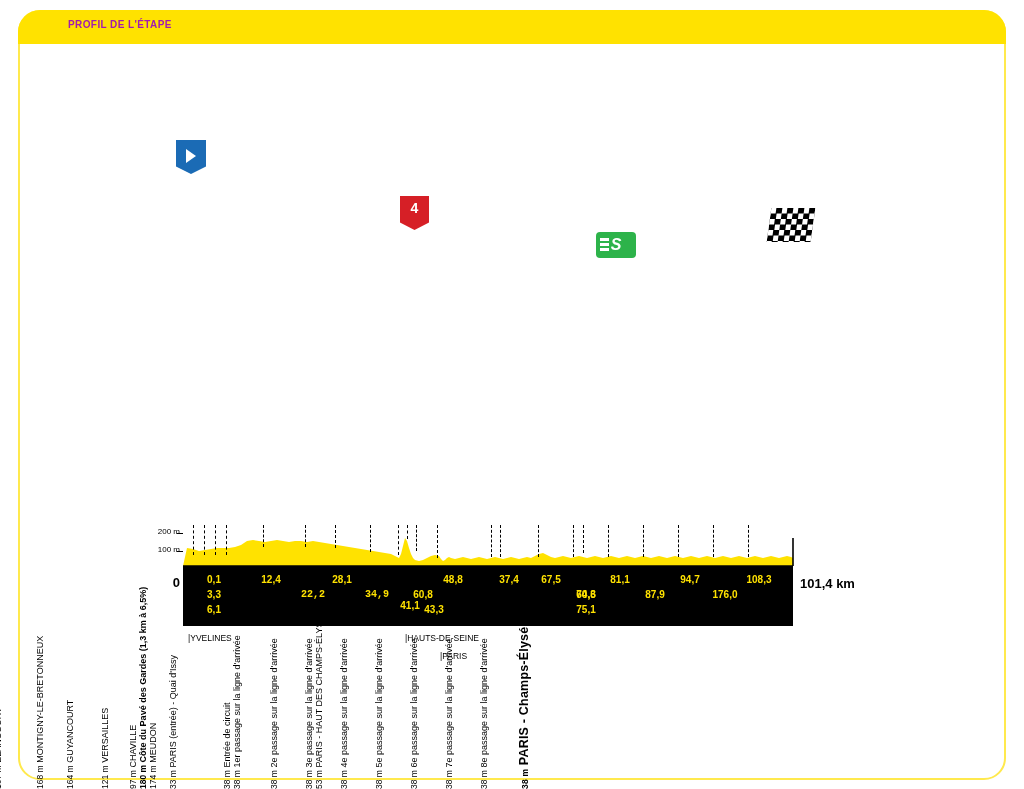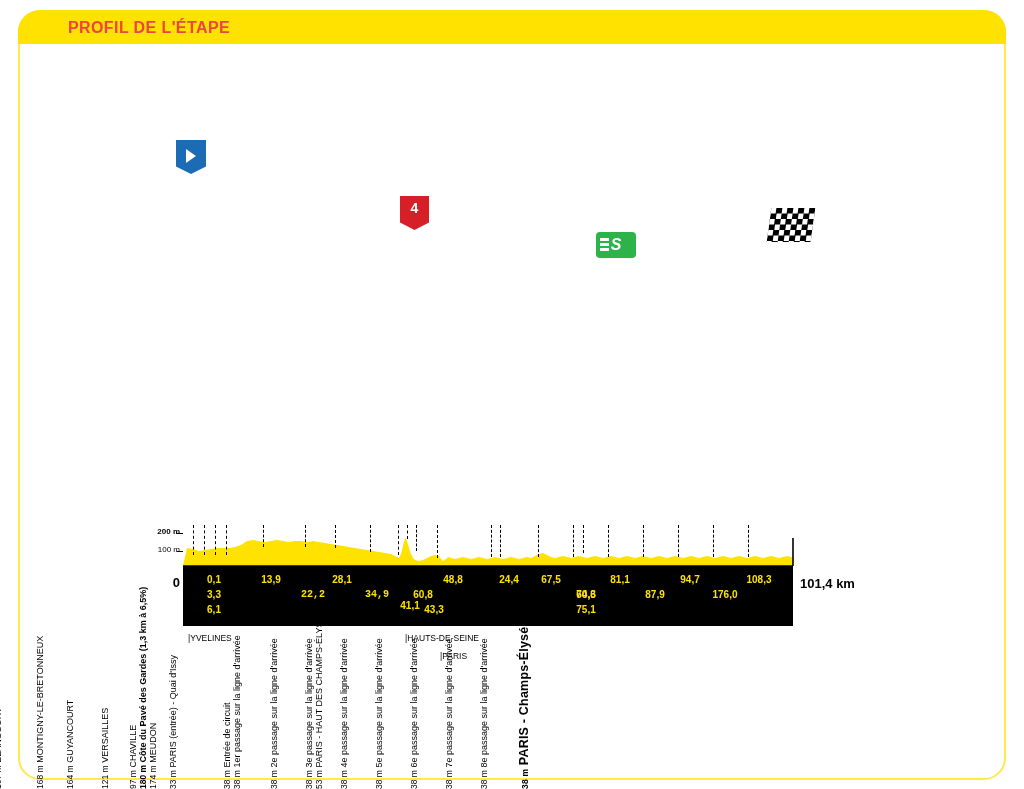--- a/index.html
+++ b/index.html
@@ -17,33 +17,33 @@
     border:2px solid #ffe94d;border-radius:22px;box-sizing:border-box;
     background:#ffffff;
   }
   .header-bar{
     position:absolute;left:18px;top:10px;width:988px;height:34px;
     background:#ffe200;border-radius:22px 22px 0 0;
     box-sizing:border-box;
   }
   .header-title{
     position:absolute;left:40px;top:19px;
-    font-size:16px;font-weight:bold;letter-spacing:.4px;color:#ef4444;
+    font-size:10px;font-weight:bold;letter-spacing:.4px;color:#a21caf;
     font-family:"Liberation Sans", sans-serif;
     padding-left:28px;
   }
   
   .chart{
     position:absolute;left:0;top:0;width:1024px;height:789px;
   }
   .axis-label{
     position:absolute;font-size:8px;color:#000;text-align:right;
     font-family:"Liberation Sans", sans-serif;
   }
-  .lbl200{left:148px;top:527px;width:32px;font-weight:bold;}
+  .lbl200{left:148px;top:527px;width:32px;}
   .lbl100{left:148px;top:545px;width:32px;}
   .lbl0{left:148px;top:575px;width:32px;font-size:13px;font-weight:bold;}
   .tick{
     position:absolute;background:#000;height:1px;width:6px;
   }
   
   .km-strip{
     position:absolute;left:183px;top:566px;width:610px;height:60px;
     background:#000;
   }
@@ -147,25 +147,25 @@
         552,49 556,48 560,49 564,50 568,49 572,48 576,49 580,50 584,49
         588,48 592,49 596,50 600,49 604,48 608,49 610,50 610,58
       "></polygon>
       <line x1="0" y1="58" x2="610" y2="58" stroke="#000" stroke-width="1.4"></line>
       <line x1="610" y1="30" x2="610" y2="58" stroke="#000" stroke-width="1.6"></line>
     </svg>
 
     <div class="km-strip"></div>
 
     <div class="kmnum" style="left:214px;top:574px;">0,1</div>
-    <div class="kmnum" style="left:271px;top:574px;">13,9</div>
+    <div class="kmnum" style="left:271px;top:574px;">12,4</div>
     <div class="kmnum" style="left:342px;top:574px;">28,1</div>
     <div class="kmnum" style="left:410px;top:600px;">41,1</div>
     <div class="kmnum" style="left:453px;top:574px;">48,8</div>
-    <div class="kmnum" style="left:509px;top:574px;">24,4</div>
+    <div class="kmnum" style="left:509px;top:574px;">37,4</div>
     <div class="kmnum" style="left:551px;top:574px;">67,5</div>
     <div class="kmnum" style="left:620px;top:574px;">81,1</div>
     <div class="kmnum" style="left:690px;top:574px;">94,7</div>
     <div class="kmnum" style="left:759px;top:574px;">108,3</div>
 
     <div class="kmnum" style="left:214px;top:589px;text-align:center;">3,3</div>
     <div class="kmnum" style="left:313px;top:589px;font-family:Liberation Mono, monospace;">22,2</div>
     <div class="kmnum" style="left:377px;top:589px;font-family:Liberation Mono, monospace;">34,9</div>
     <div class="kmnum" style="left:423px;top:589px;">60,8</div>
     <div class="kmnum" style="left:586px;top:589px;">60,6</div>

